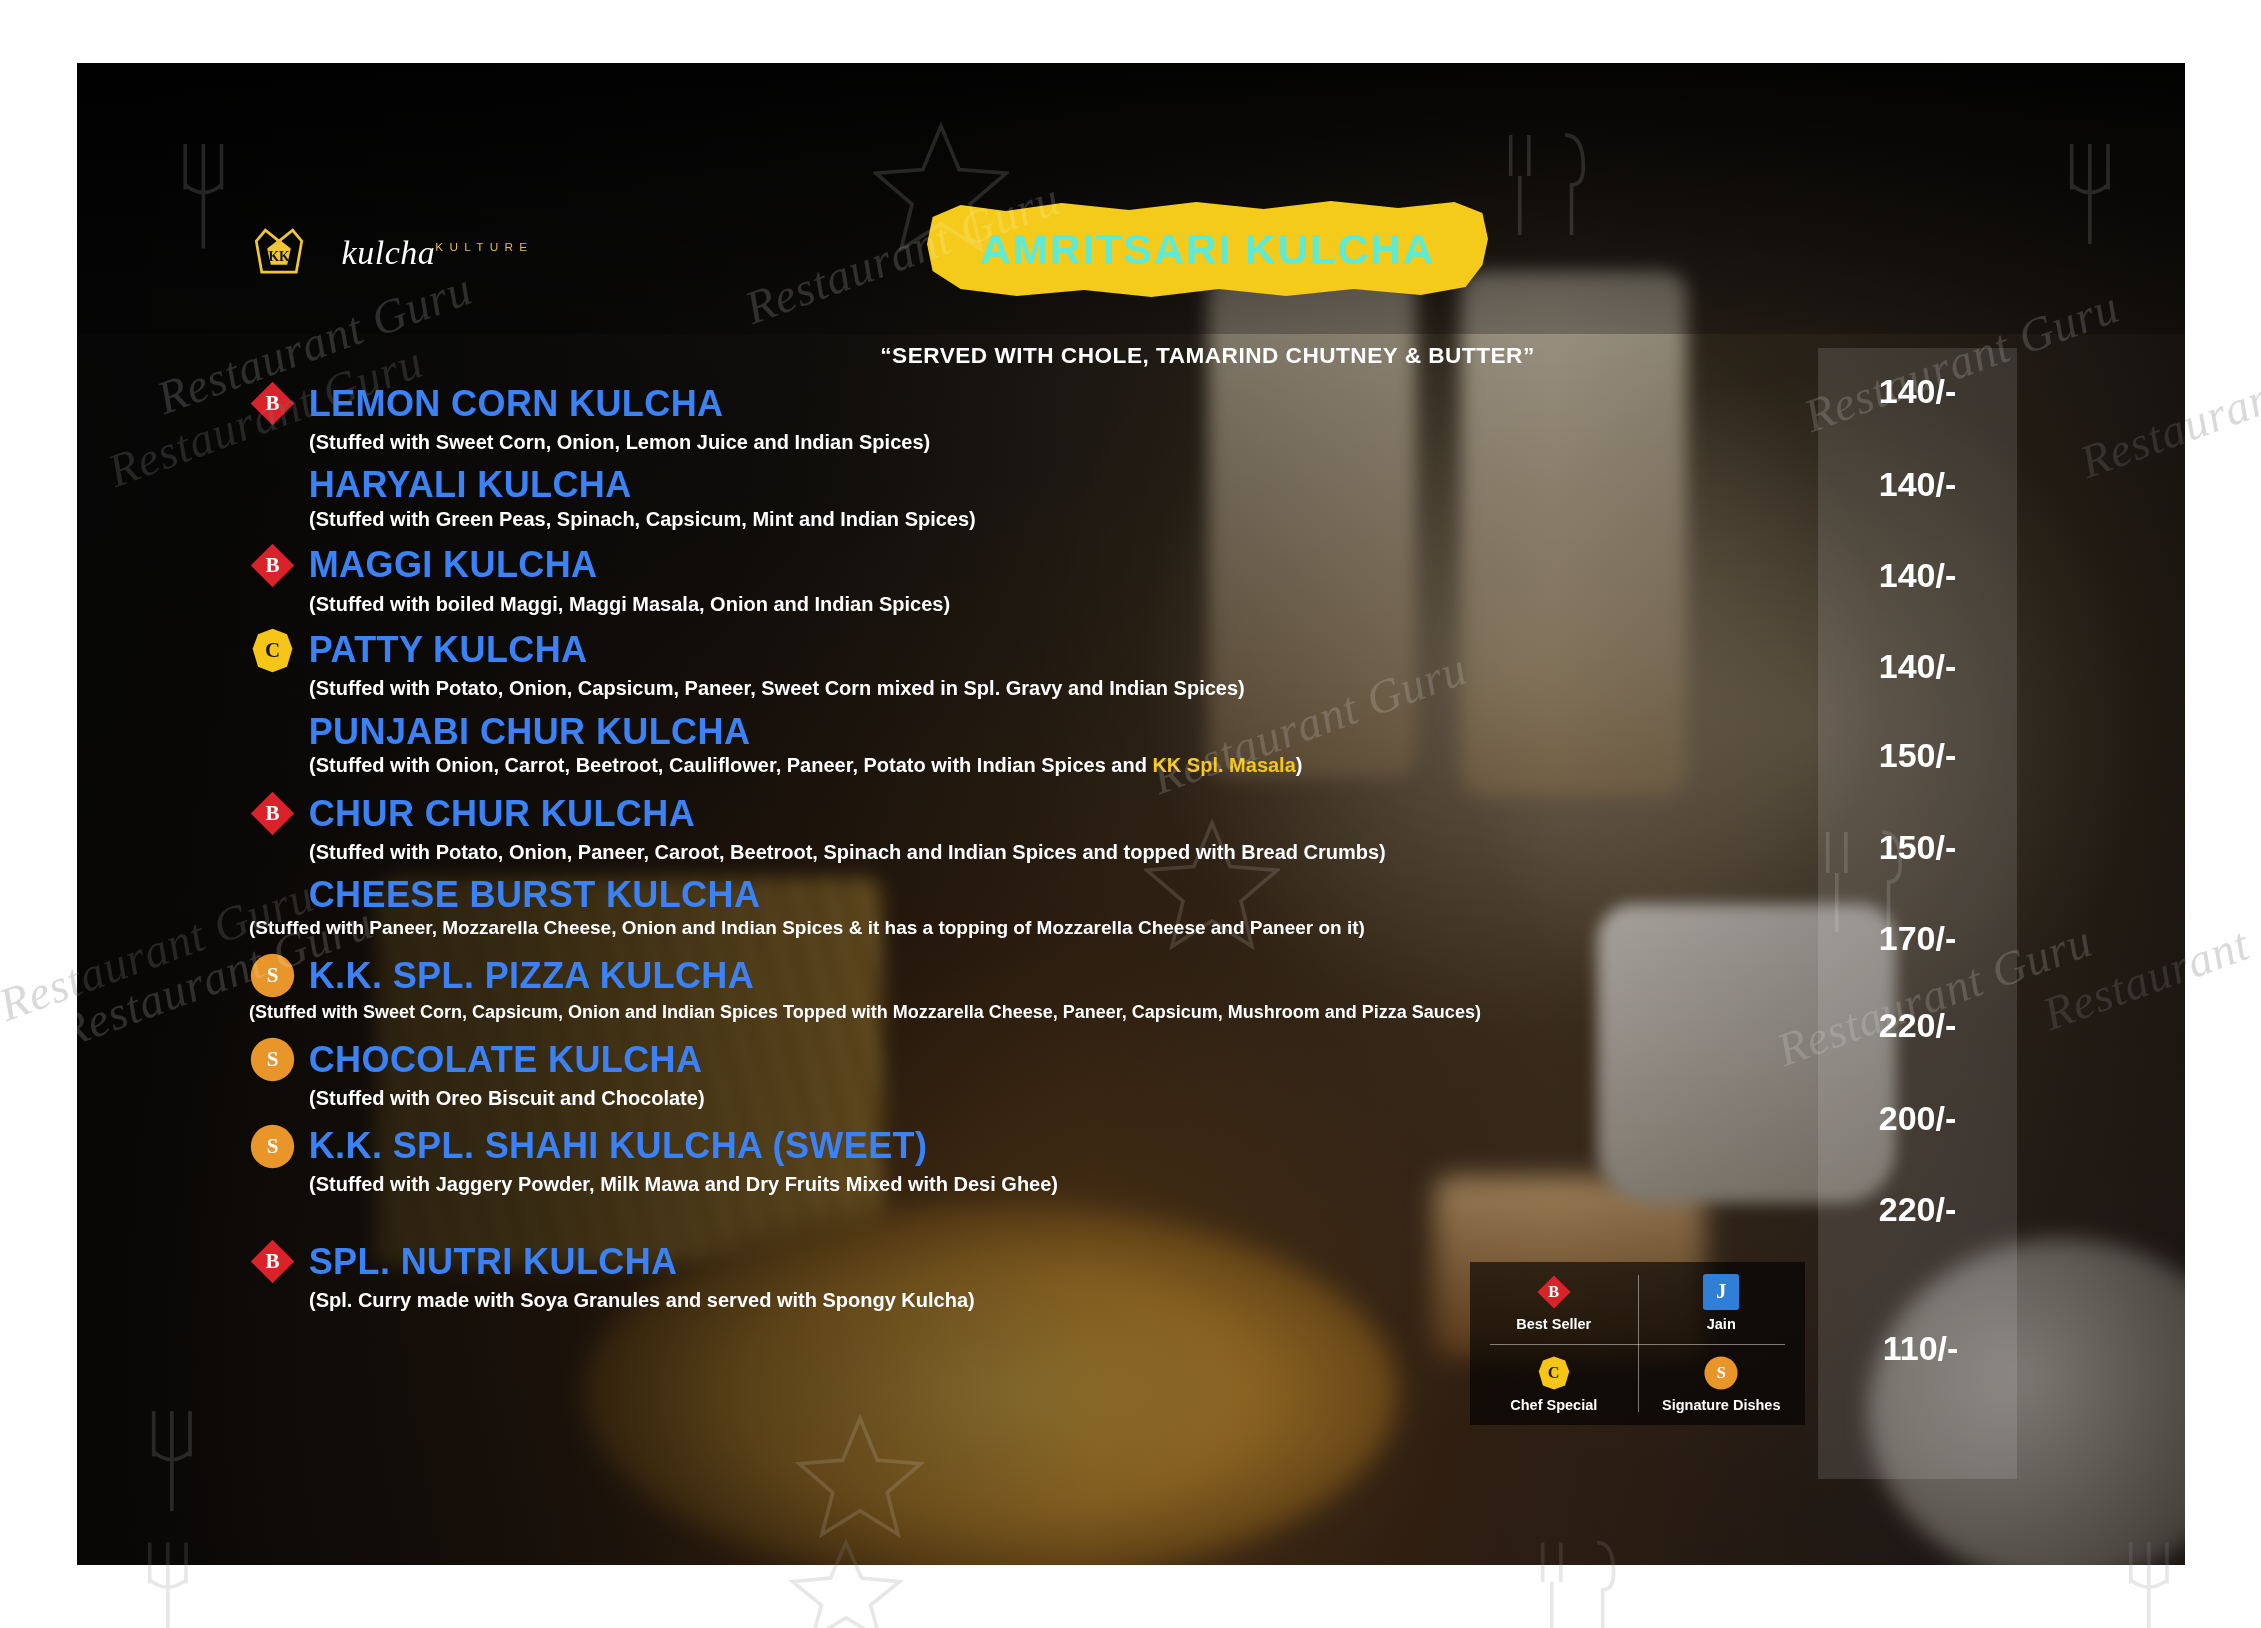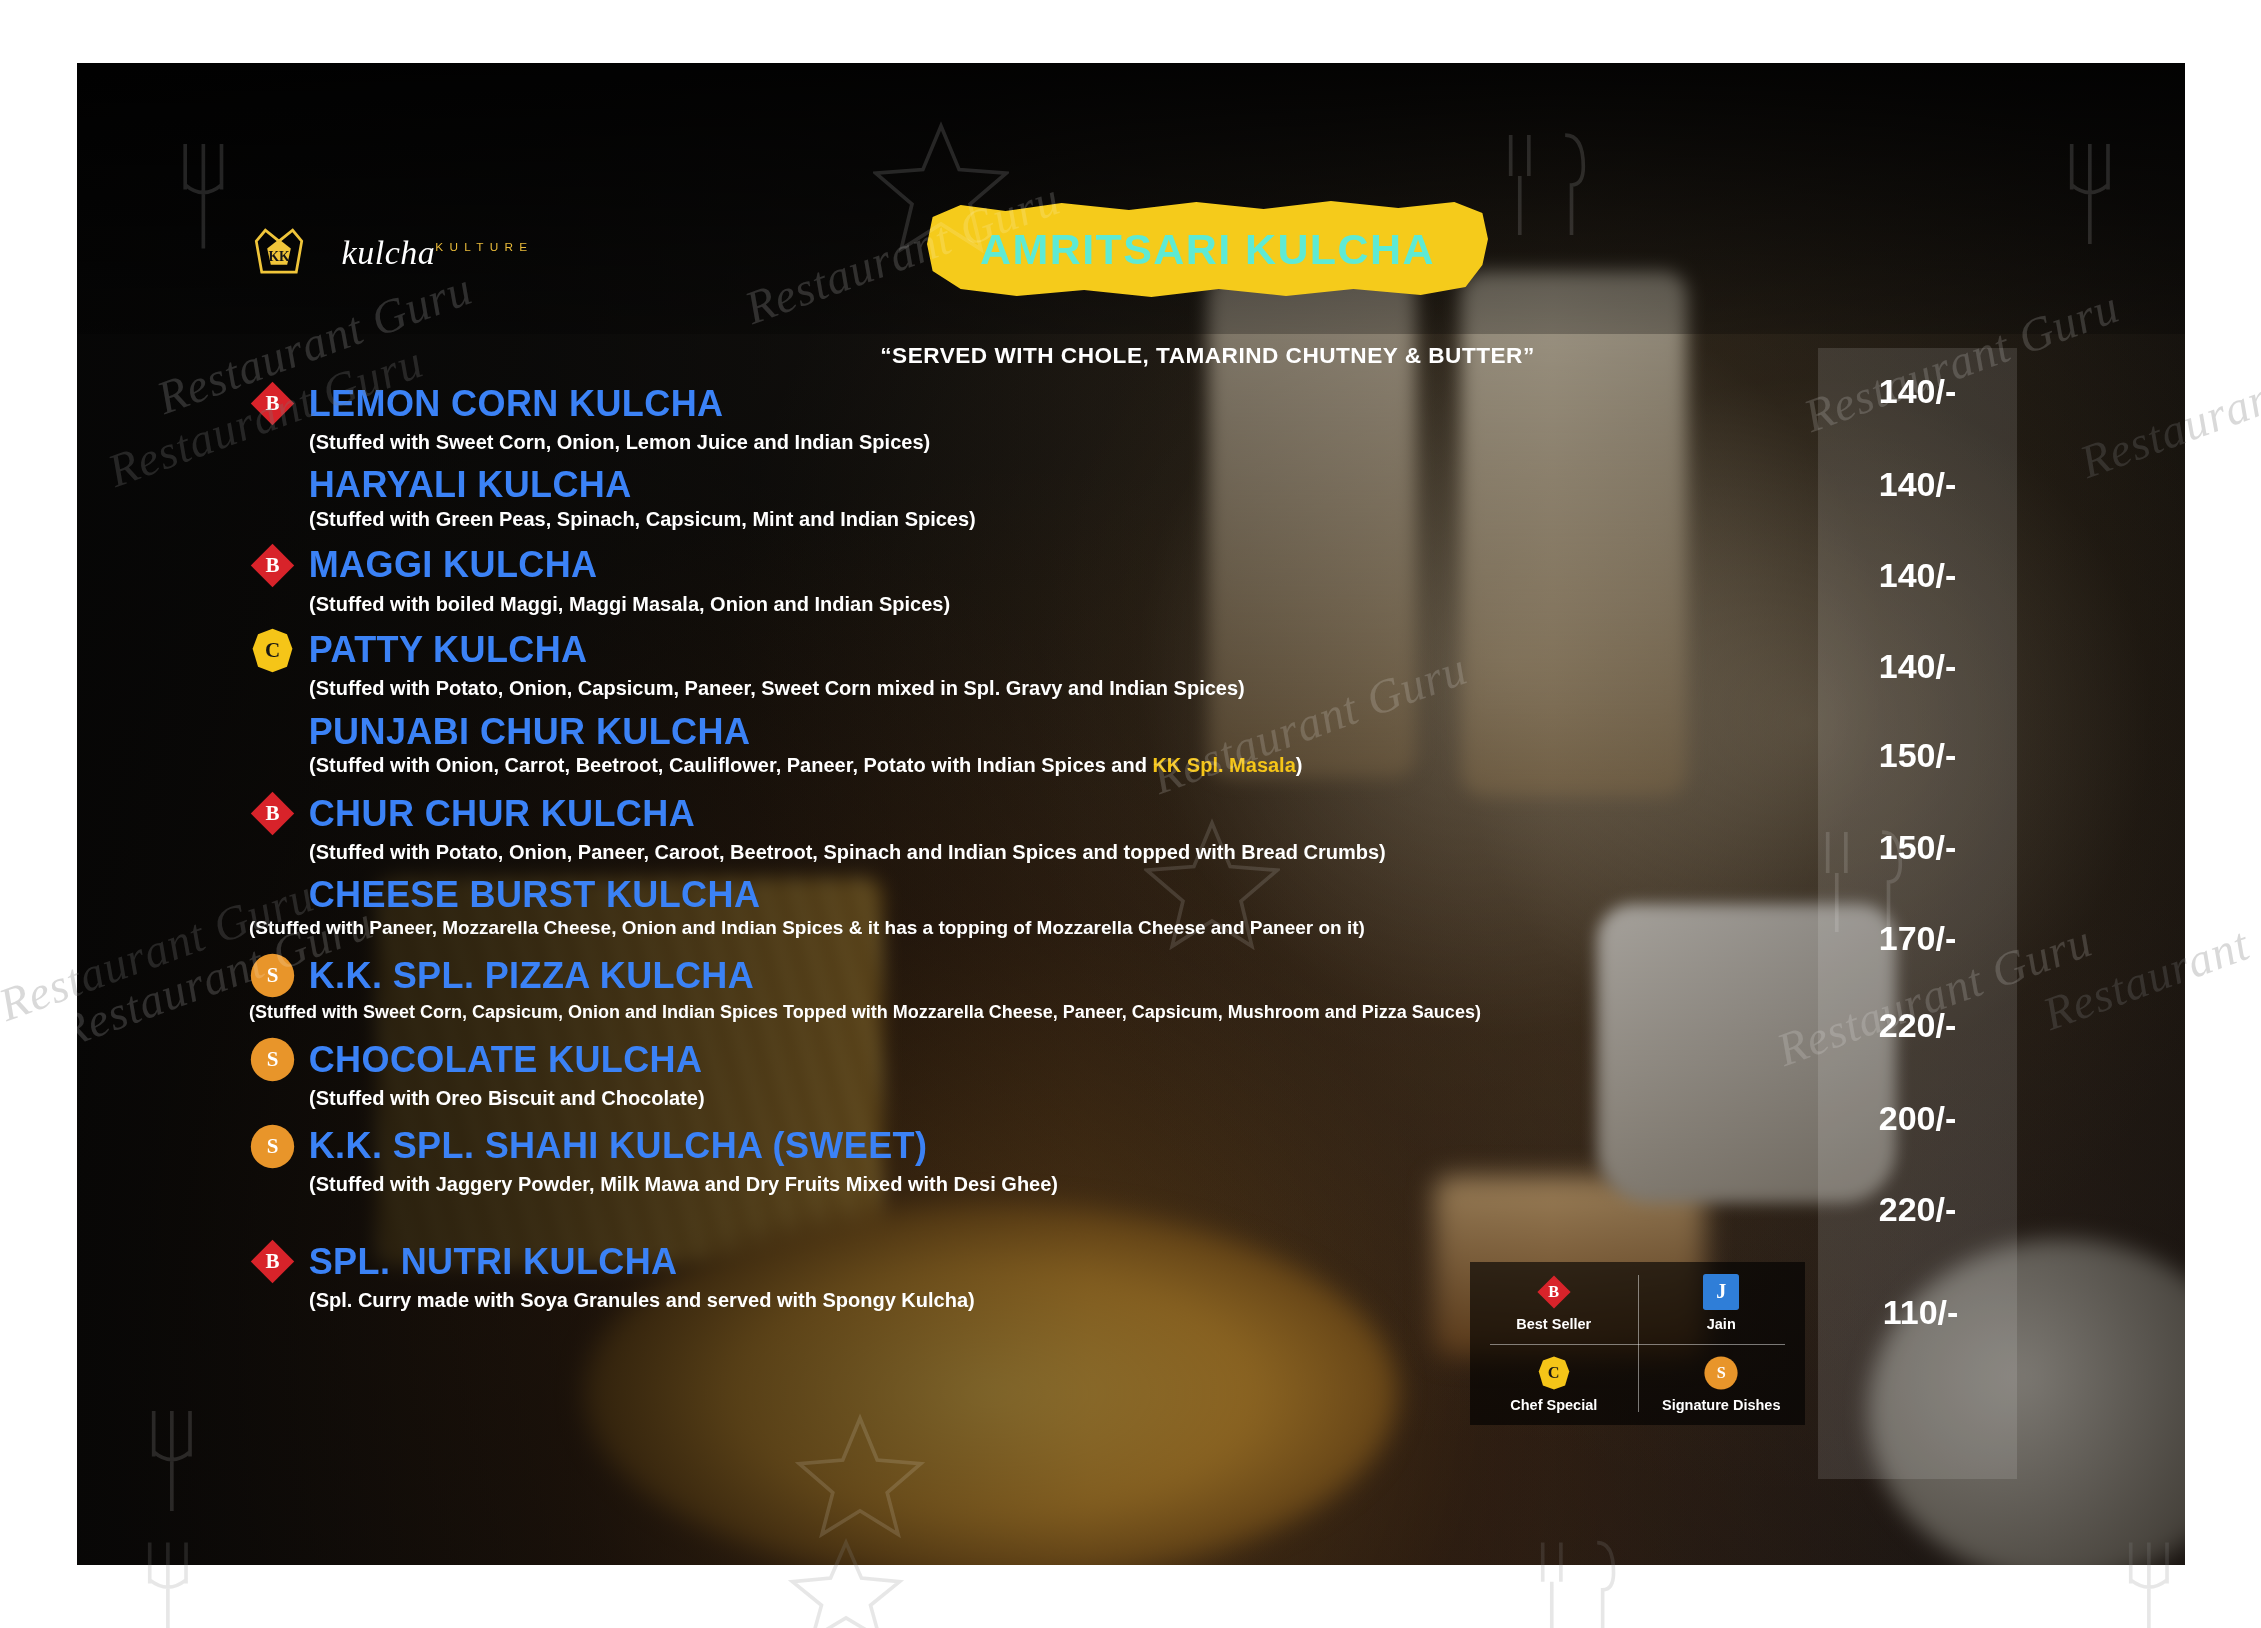--- a/index.html
+++ b/index.html
@@ -352,21 +352,21 @@
     <div class="price" style="margin-top:3.6px;">140/-</div>
     <div class="price" style="margin-top:54px;">140/-</div>
     <div class="price" style="margin-top:52px;">140/-</div>
     <div class="price" style="margin-top:52px;">140/-</div>
     <div class="price" style="margin-top:50px;">150/-</div>
     <div class="price" style="margin-top:53px;">150/-</div>
     <div class="price" style="margin-top:52px;">170/-</div>
     <div class="price" style="margin-top:48px;">220/-</div>
     <div class="price" style="margin-top:54px;">200/-</div>
     <div class="price" style="margin-top:52px;">220/-</div>
-    <div class="price" style="margin-top:64px;padding-left:6px;">110/-</div>
+    <div class="price" style="margin-top:100px;padding-left:6px;">110/-</div>
   </div>
 
   <div class="legend">
     <div class="legend-vline"></div>
     <div class="legend-hline"></div>
 
     <div class="legend-cell">
       <div class="badge" style="width:36px;height:36px;flex:0 0 36px;">
         <svg width="36" height="36" viewBox="0 0 52 52">
             <path d="M26 2 L50 26 L26 50 L2 26 Z" fill="#d8232a"></path>

